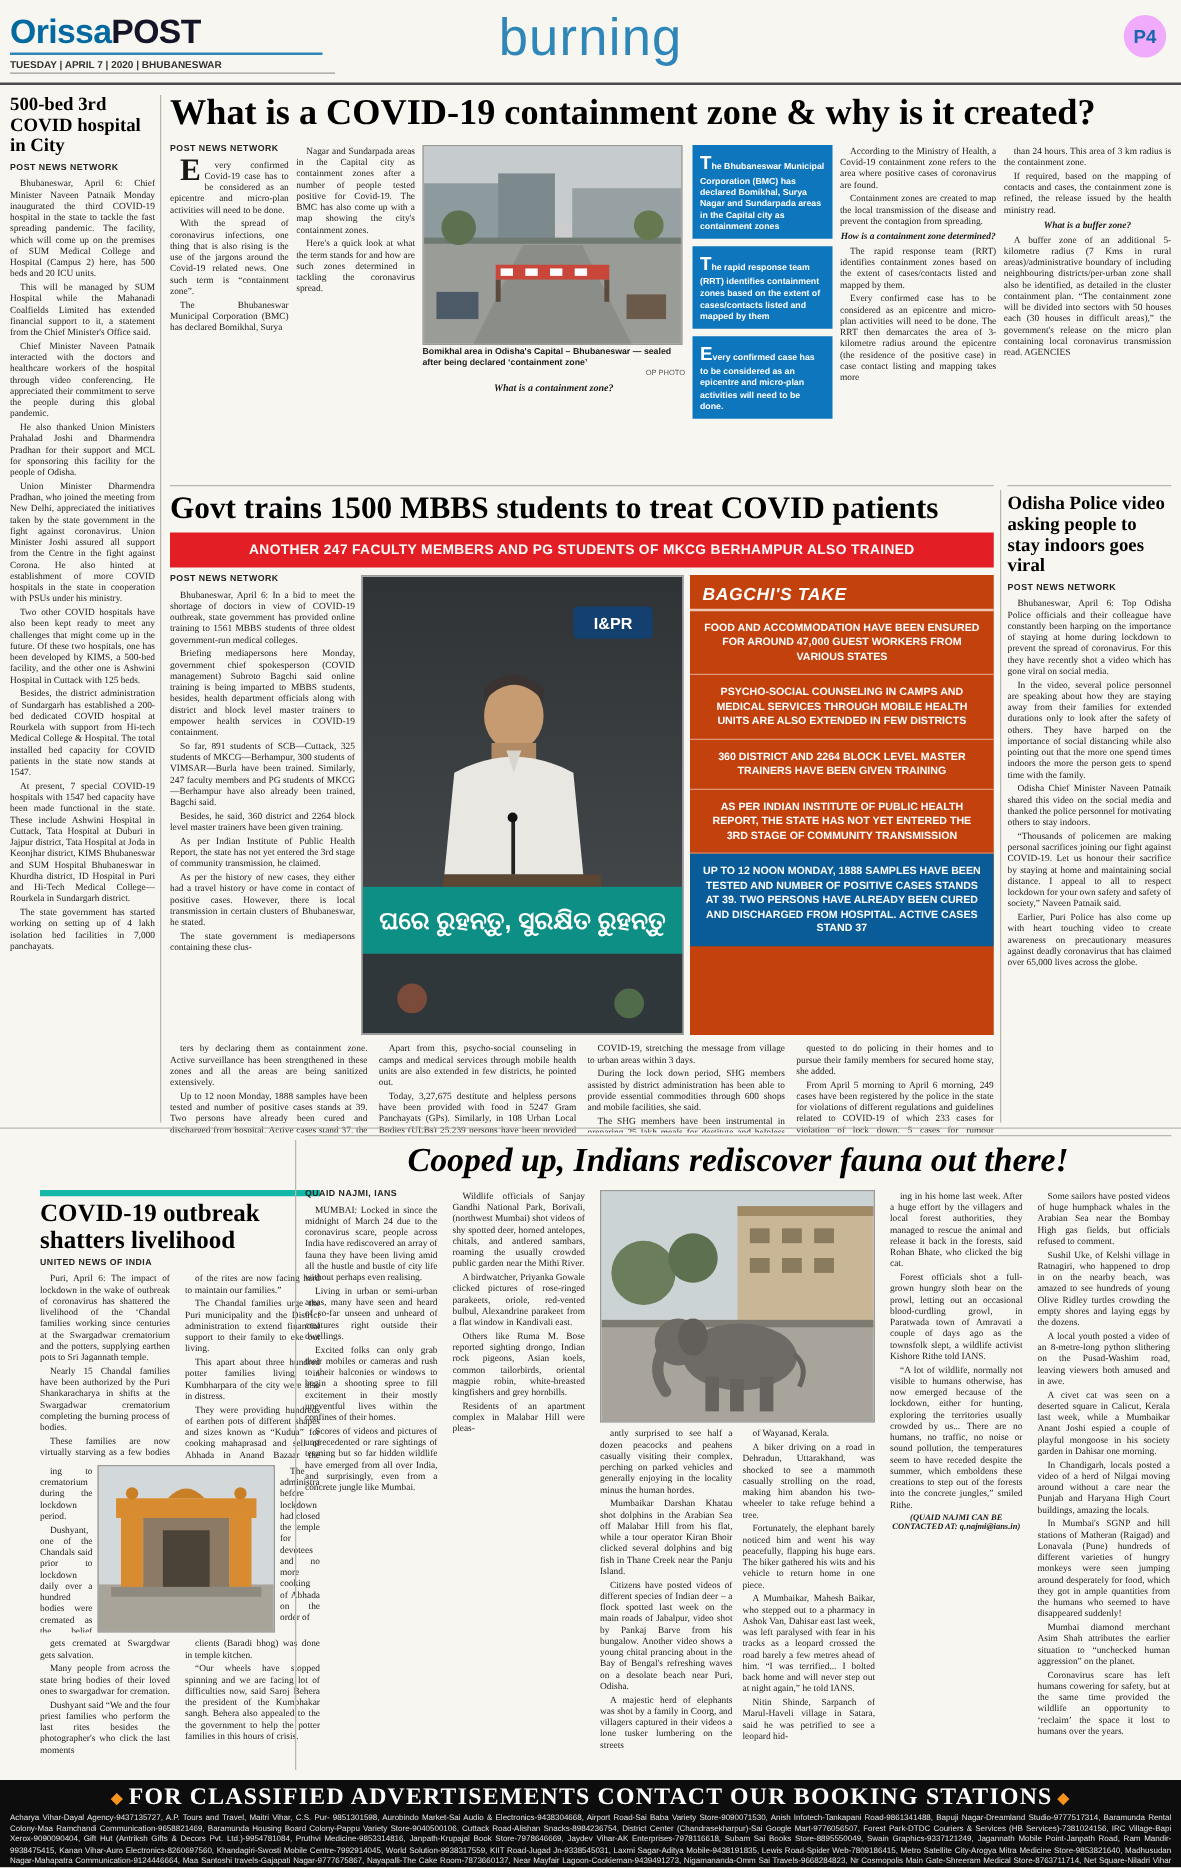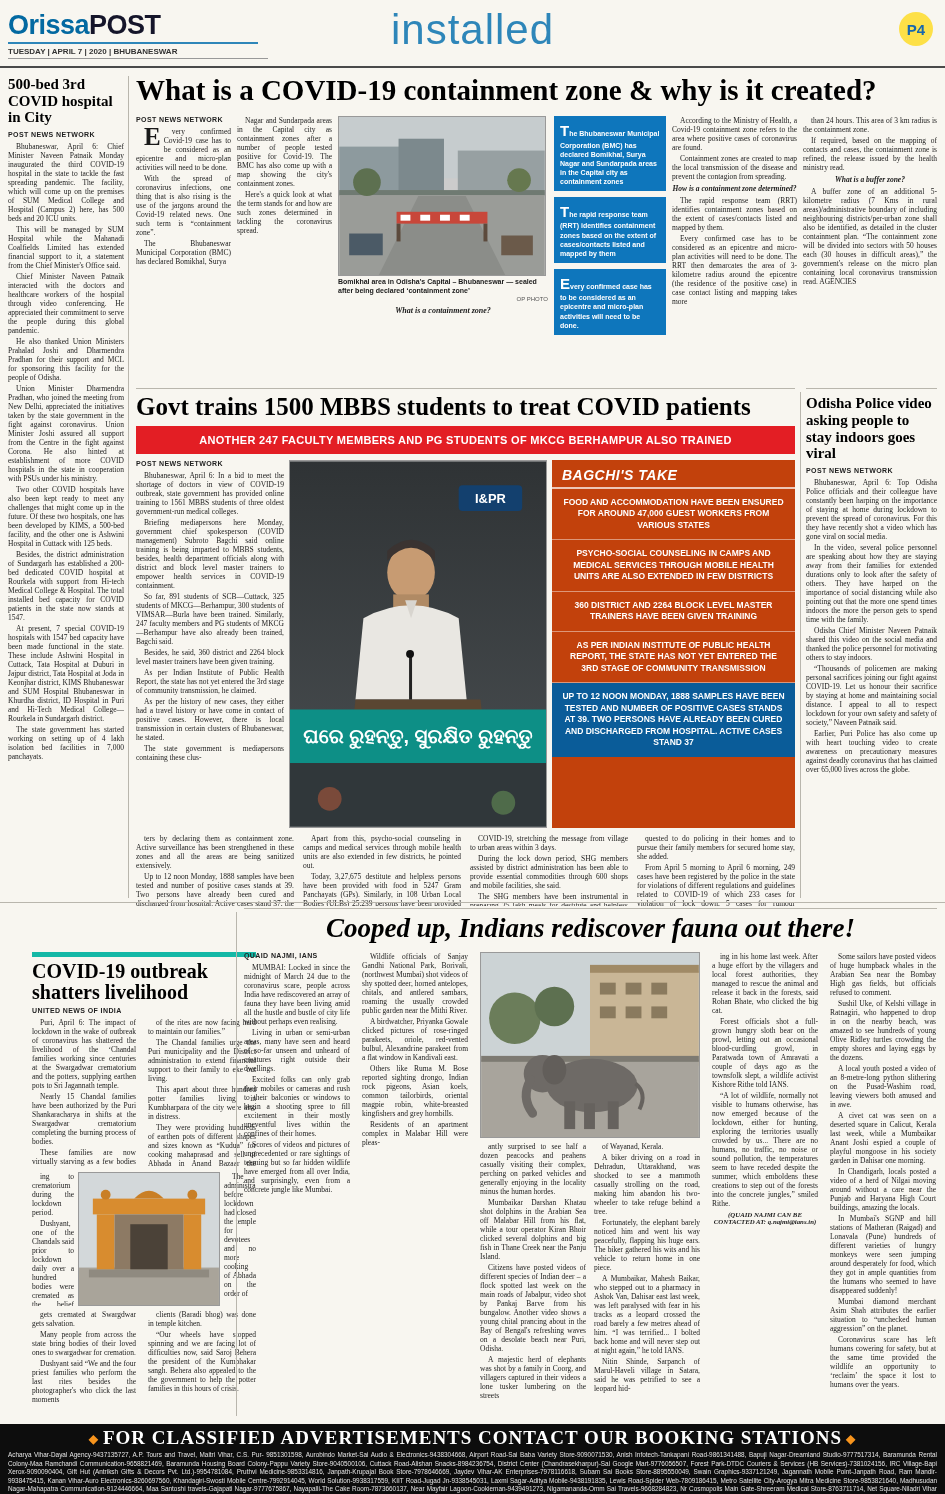--- a/index.html
+++ b/index.html
@@ -9,21 +9,21 @@
   .abs { position:absolute; }
 
   
   .masthead { left:0; top:0; width:945px; height:68px; border-bottom:2px solid #4a4a4a; }
   .logo { left:8px; top:10px; font-family:"Liberation Sans", sans-serif; font-weight:bold; font-size:27px; letter-spacing:-0.5px; }
   .logo .o1 { color:#0369a1; }
   .logo .o2 { color:#15152a; }
   .logo-rule { left:8px; top:42px; width:250px; height:2px; background:#2e86b9; }
   .dateline { left:8px; top:47px; width:260px; font-family:"Liberation Sans", sans-serif; font-size:8px; font-weight:bold; color:#333; border-bottom:1px solid #999; padding-bottom:2px; }
   .section-name { left:0; top:6px; width:945px; text-align:center; font-family:"Liberation Sans", sans-serif; font-size:42px; color:#2e86b9; letter-spacing:1px; }
-  .page-badge { right:12px; top:12px; width:34px; height:34px; background:#fde047; border-radius:50%; color:#1767ae; font-family:"Liberation Sans", sans-serif; font-weight:bold; font-size:15px; display:flex; align-items:center; justify-content:center; }
+  .page-badge { right:12px; top:12px; width:34px; height:34px; background:#f0abfc; border-radius:50%; color:#1767ae; font-family:"Liberation Sans", sans-serif; font-weight:bold; font-size:15px; display:flex; align-items:center; justify-content:center; }
 
   
   .headline { font-weight:bold; color:#000000; }
   .byline { font-family:"Liberation Sans", sans-serif; font-size:7px; font-weight:bold; letter-spacing:.4px; color:#222; margin-bottom:4px; text-indent:0; }
   .cols p, .body-text p { font-size:7.5px; line-height:1.2; text-align:justify; text-indent:8px; margin-bottom:2px; }
   .cols { overflow:hidden; }
   .cols p.subhead { font-weight:bold; font-style:italic; text-align:center; text-indent:0; margin:3px 0; }
   .lead-drop { font-size:7.5px; line-height:1.2; text-align:justify; margin-bottom:2px; }
   .lead-drop::first-letter { float:left; font-size:25px; line-height:20px; font-weight:bold; padding-right:3px; }
   .vrule { width:1px; background:#b9b6ad; }
@@ -95,21 +95,21 @@
 <body>
 
 <div class="page">
 
   <header class="abs masthead">
     <div class="abs logo">
       <span class="o1">Orissa</span><span class="o2">POST</span>
     </div>
     <div class="abs logo-rule"></div>
     <div class="abs dateline">TUESDAY | APRIL 7 | 2020 | BHUBANESWAR</div>
-    <div class="abs section-name">installed</div>
+    <div class="abs section-name">burning</div>
     <div class="abs page-badge">P4</div>
   </header>
 
   <section class="abs hosp">
     <h2 class="headline">500-bed 3rd COVID hospital in City</h2>
     <div class="byline">POST NEWS NETWORK</div>
     <div class="cols" style="height:760px;">
         <p>Bhubaneswar, April 6: Chief Minister Naveen Patnaik Monday inaugurated the third COVID-19 hospital in the state to tackle the fast spreading pandemic. The facility, which will come up on the premises of SUM Medical College and Hospital (Campus 2) here, has 500 beds and 20 ICU units.</p>
         <p>This will be managed by SUM Hospital while the Mahanadi Coalfields Limited has extended financial support to it, a statement from the Chief Minister's Office said.</p>
         <p>Chief Minister Naveen Patnaik interacted with the doctors and healthcare workers of the hospital through video conferencing. He appreciated their commitment to serve the people during this global pandemic.</p>

